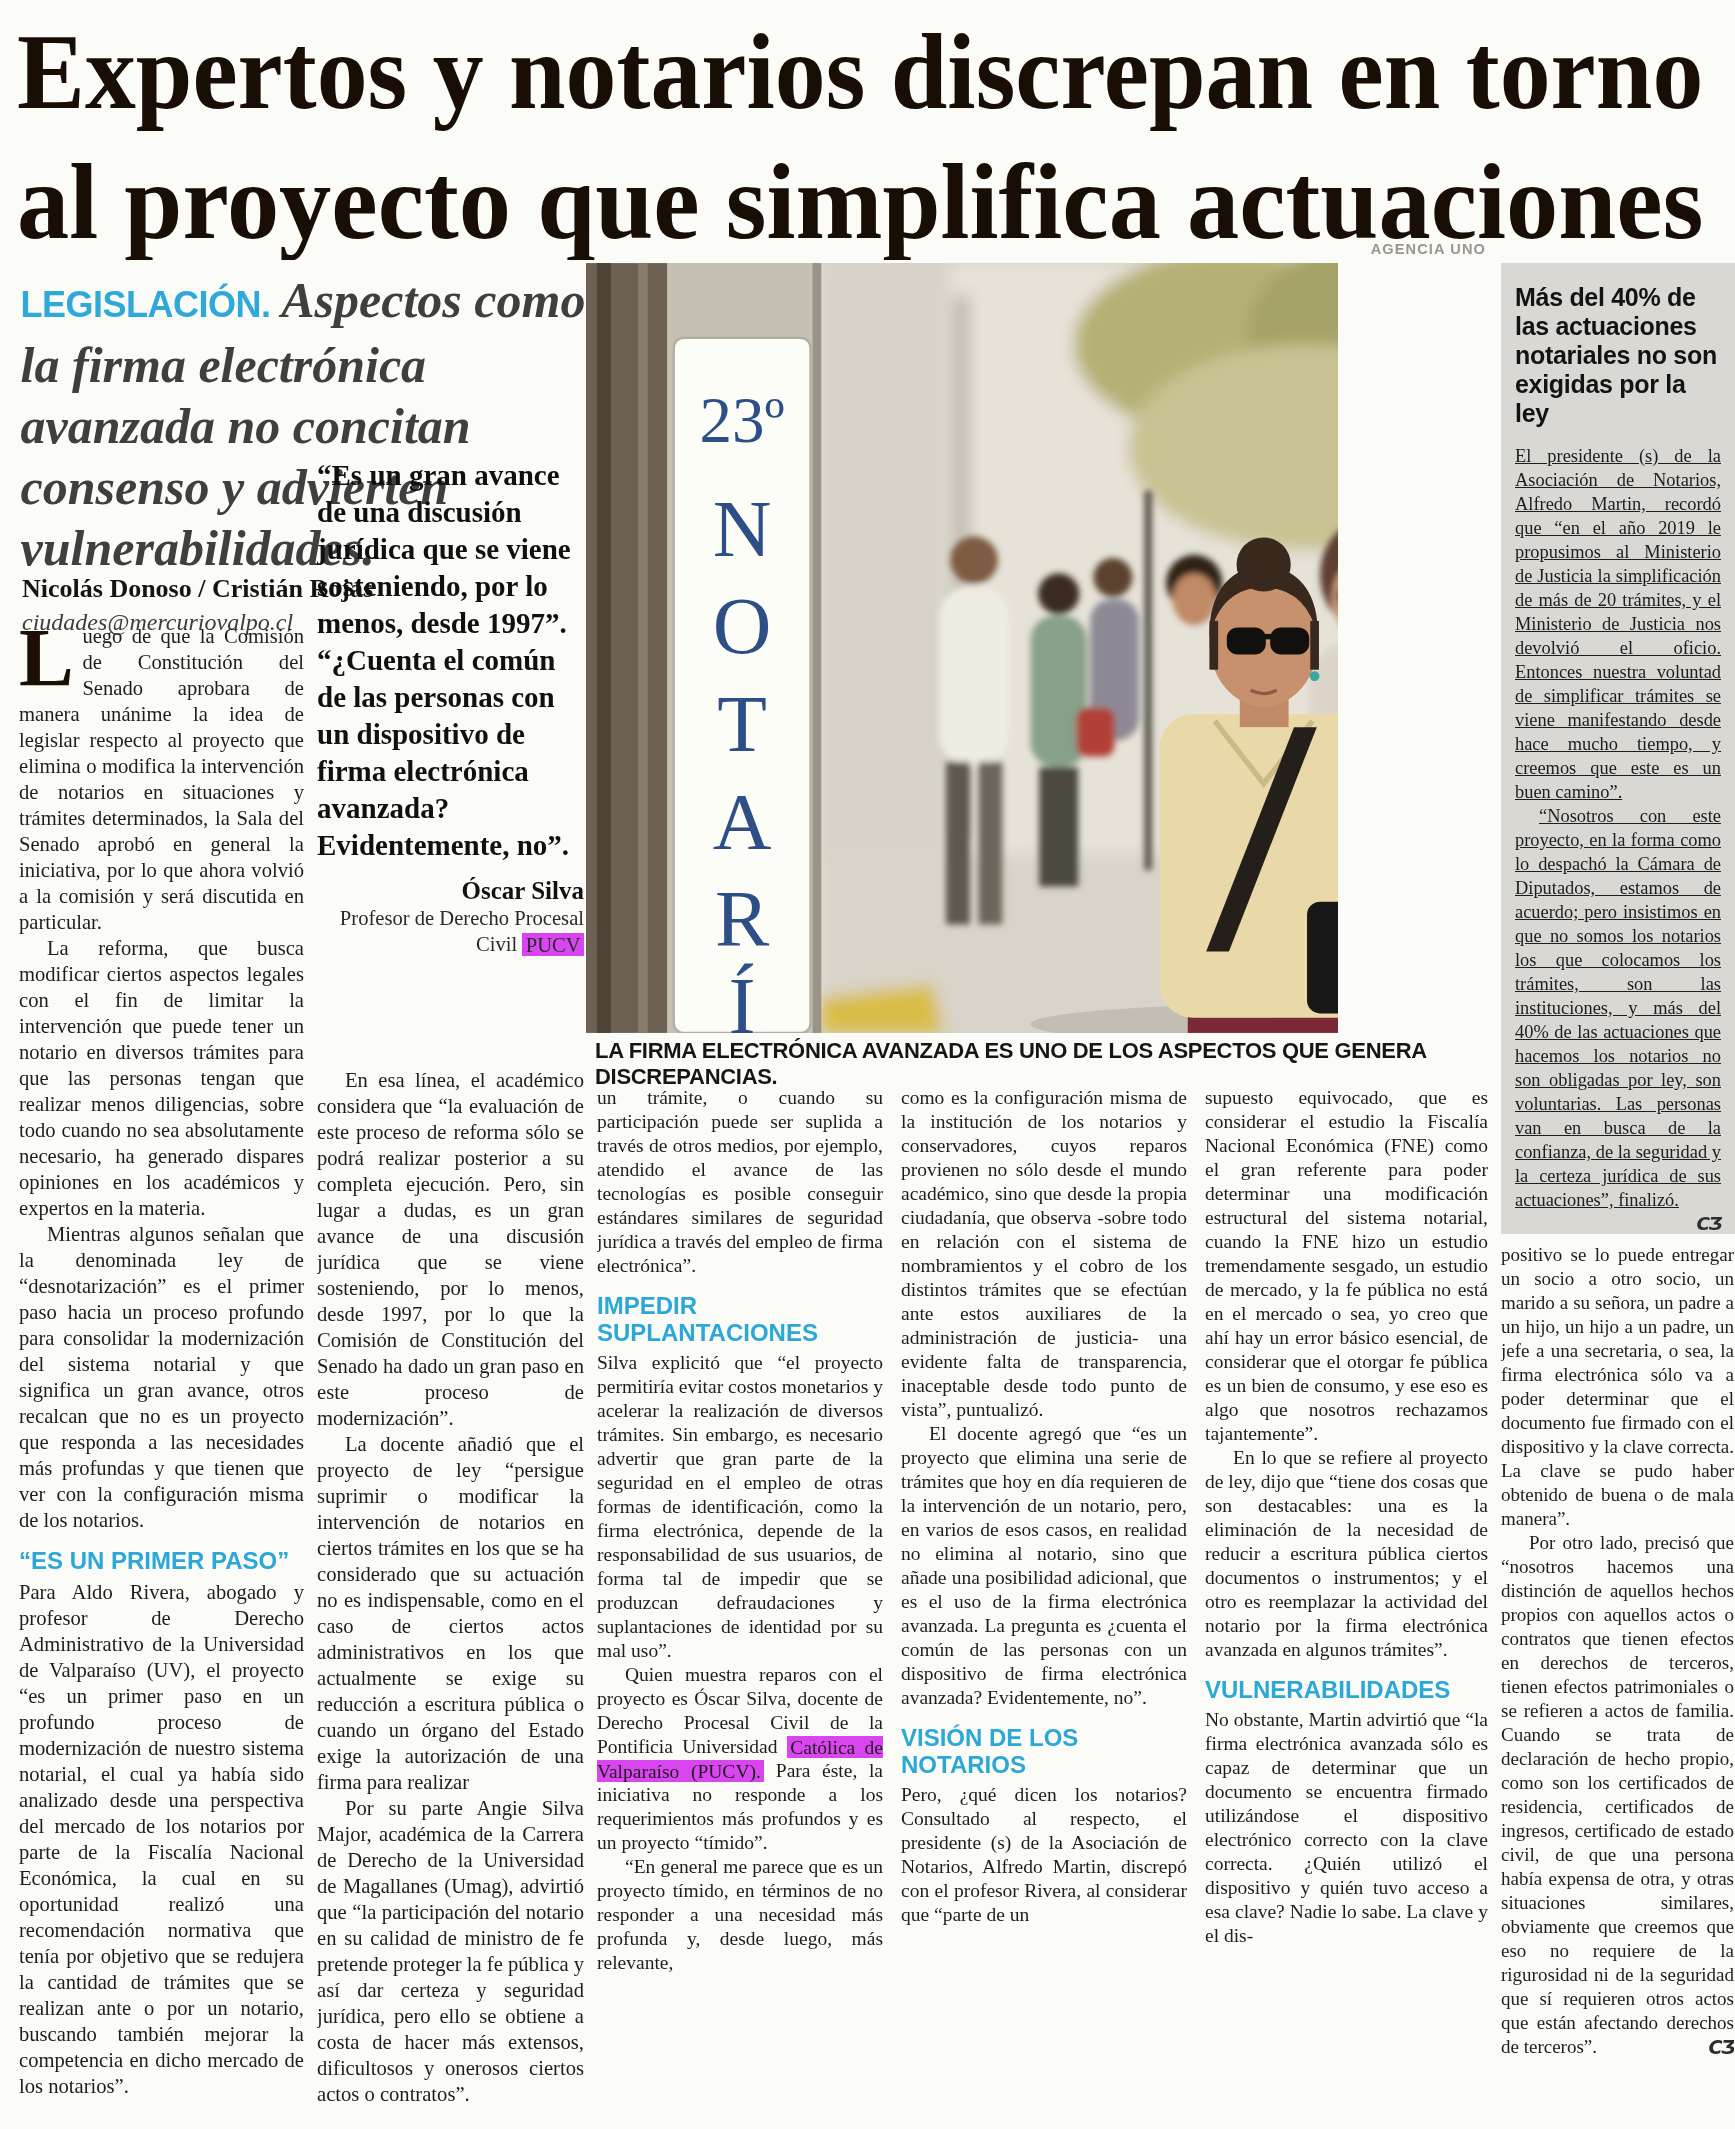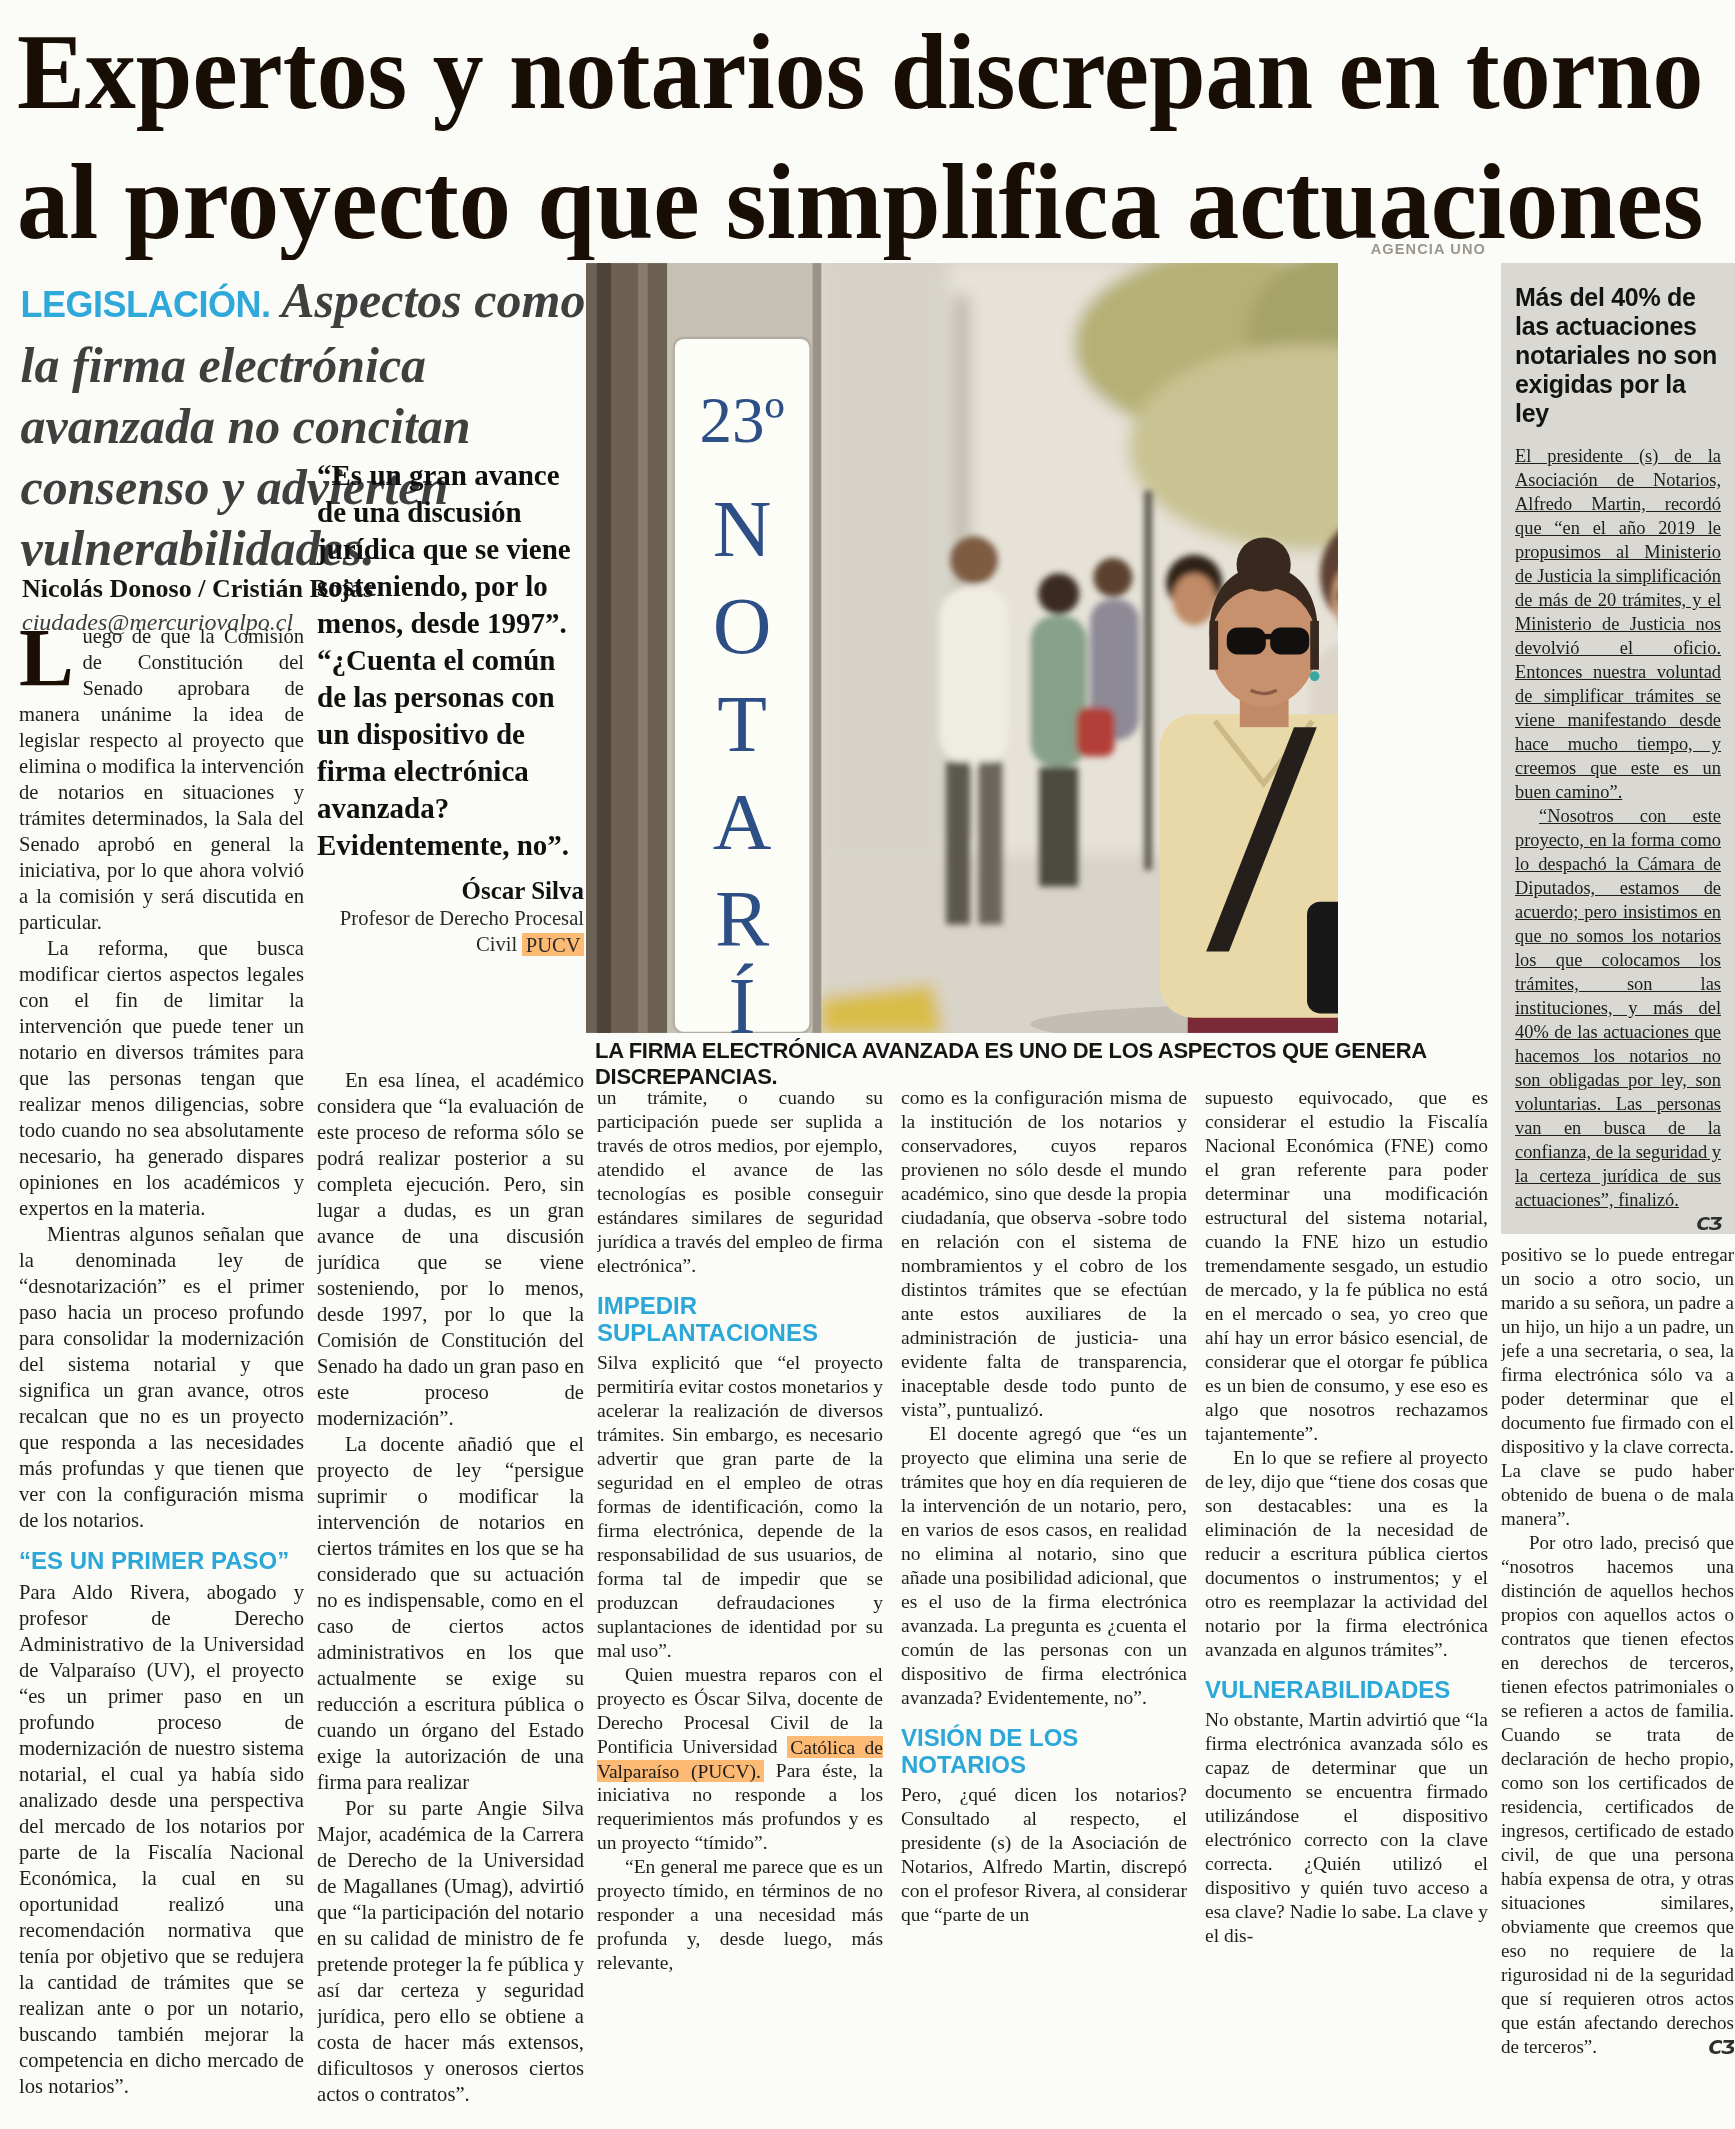--- a/index.html
+++ b/index.html
@@ -36,21 +36,21 @@
     font-family:"Liberation Sans", sans-serif;font-weight:bold;font-size:22px;
     letter-spacing:-0.3px;color:#161616;}
 
   
   .col{position:absolute;text-align:justify;color:#1d1d1d;overflow:hidden;}
   .col p{margin:0;text-indent:28px;}
   .col p.ni{text-indent:0;}
   .subhead{font-family:"Liberation Sans", sans-serif;font-weight:bold;
     color:#2ba7d8;font-size:24px;line-height:27px;letter-spacing:0;
     margin:14px 0 5.4px 0;text-indent:0;text-align:left;}
-  .hl{background:#fdba74;padding:0.5px 3.3px;}
+  .hl{background:#d946ef;padding:0.5px 3.3px;}
   .endmark{float:right;font-family:"DejaVu Sans", sans-serif;font-weight:bold;
     font-style:italic;letter-spacing:-1.6px;color:#2e2e2e;}
 
   #col1{left:19px;top:623px;width:285px;height:1502px;font-size:20.6px;line-height:26px;}
   #col1 p.dropcap::first-letter{
     float:left;font-size:82px;line-height:64px;padding:3.3px 8.7px 0 0;
     font-weight:bold;color:#1a0e05;}
   #col2-body{left:317px;top:1067px;width:267px;height:1058px;font-size:20.6px;line-height:26px;}
   #col3{left:597px;top:1086px;width:286px;height:1039px;font-size:19.5px;line-height:24px;}
   #col4{left:901px;top:1086px;width:286px;height:1039px;font-size:19.5px;line-height:24px;}

